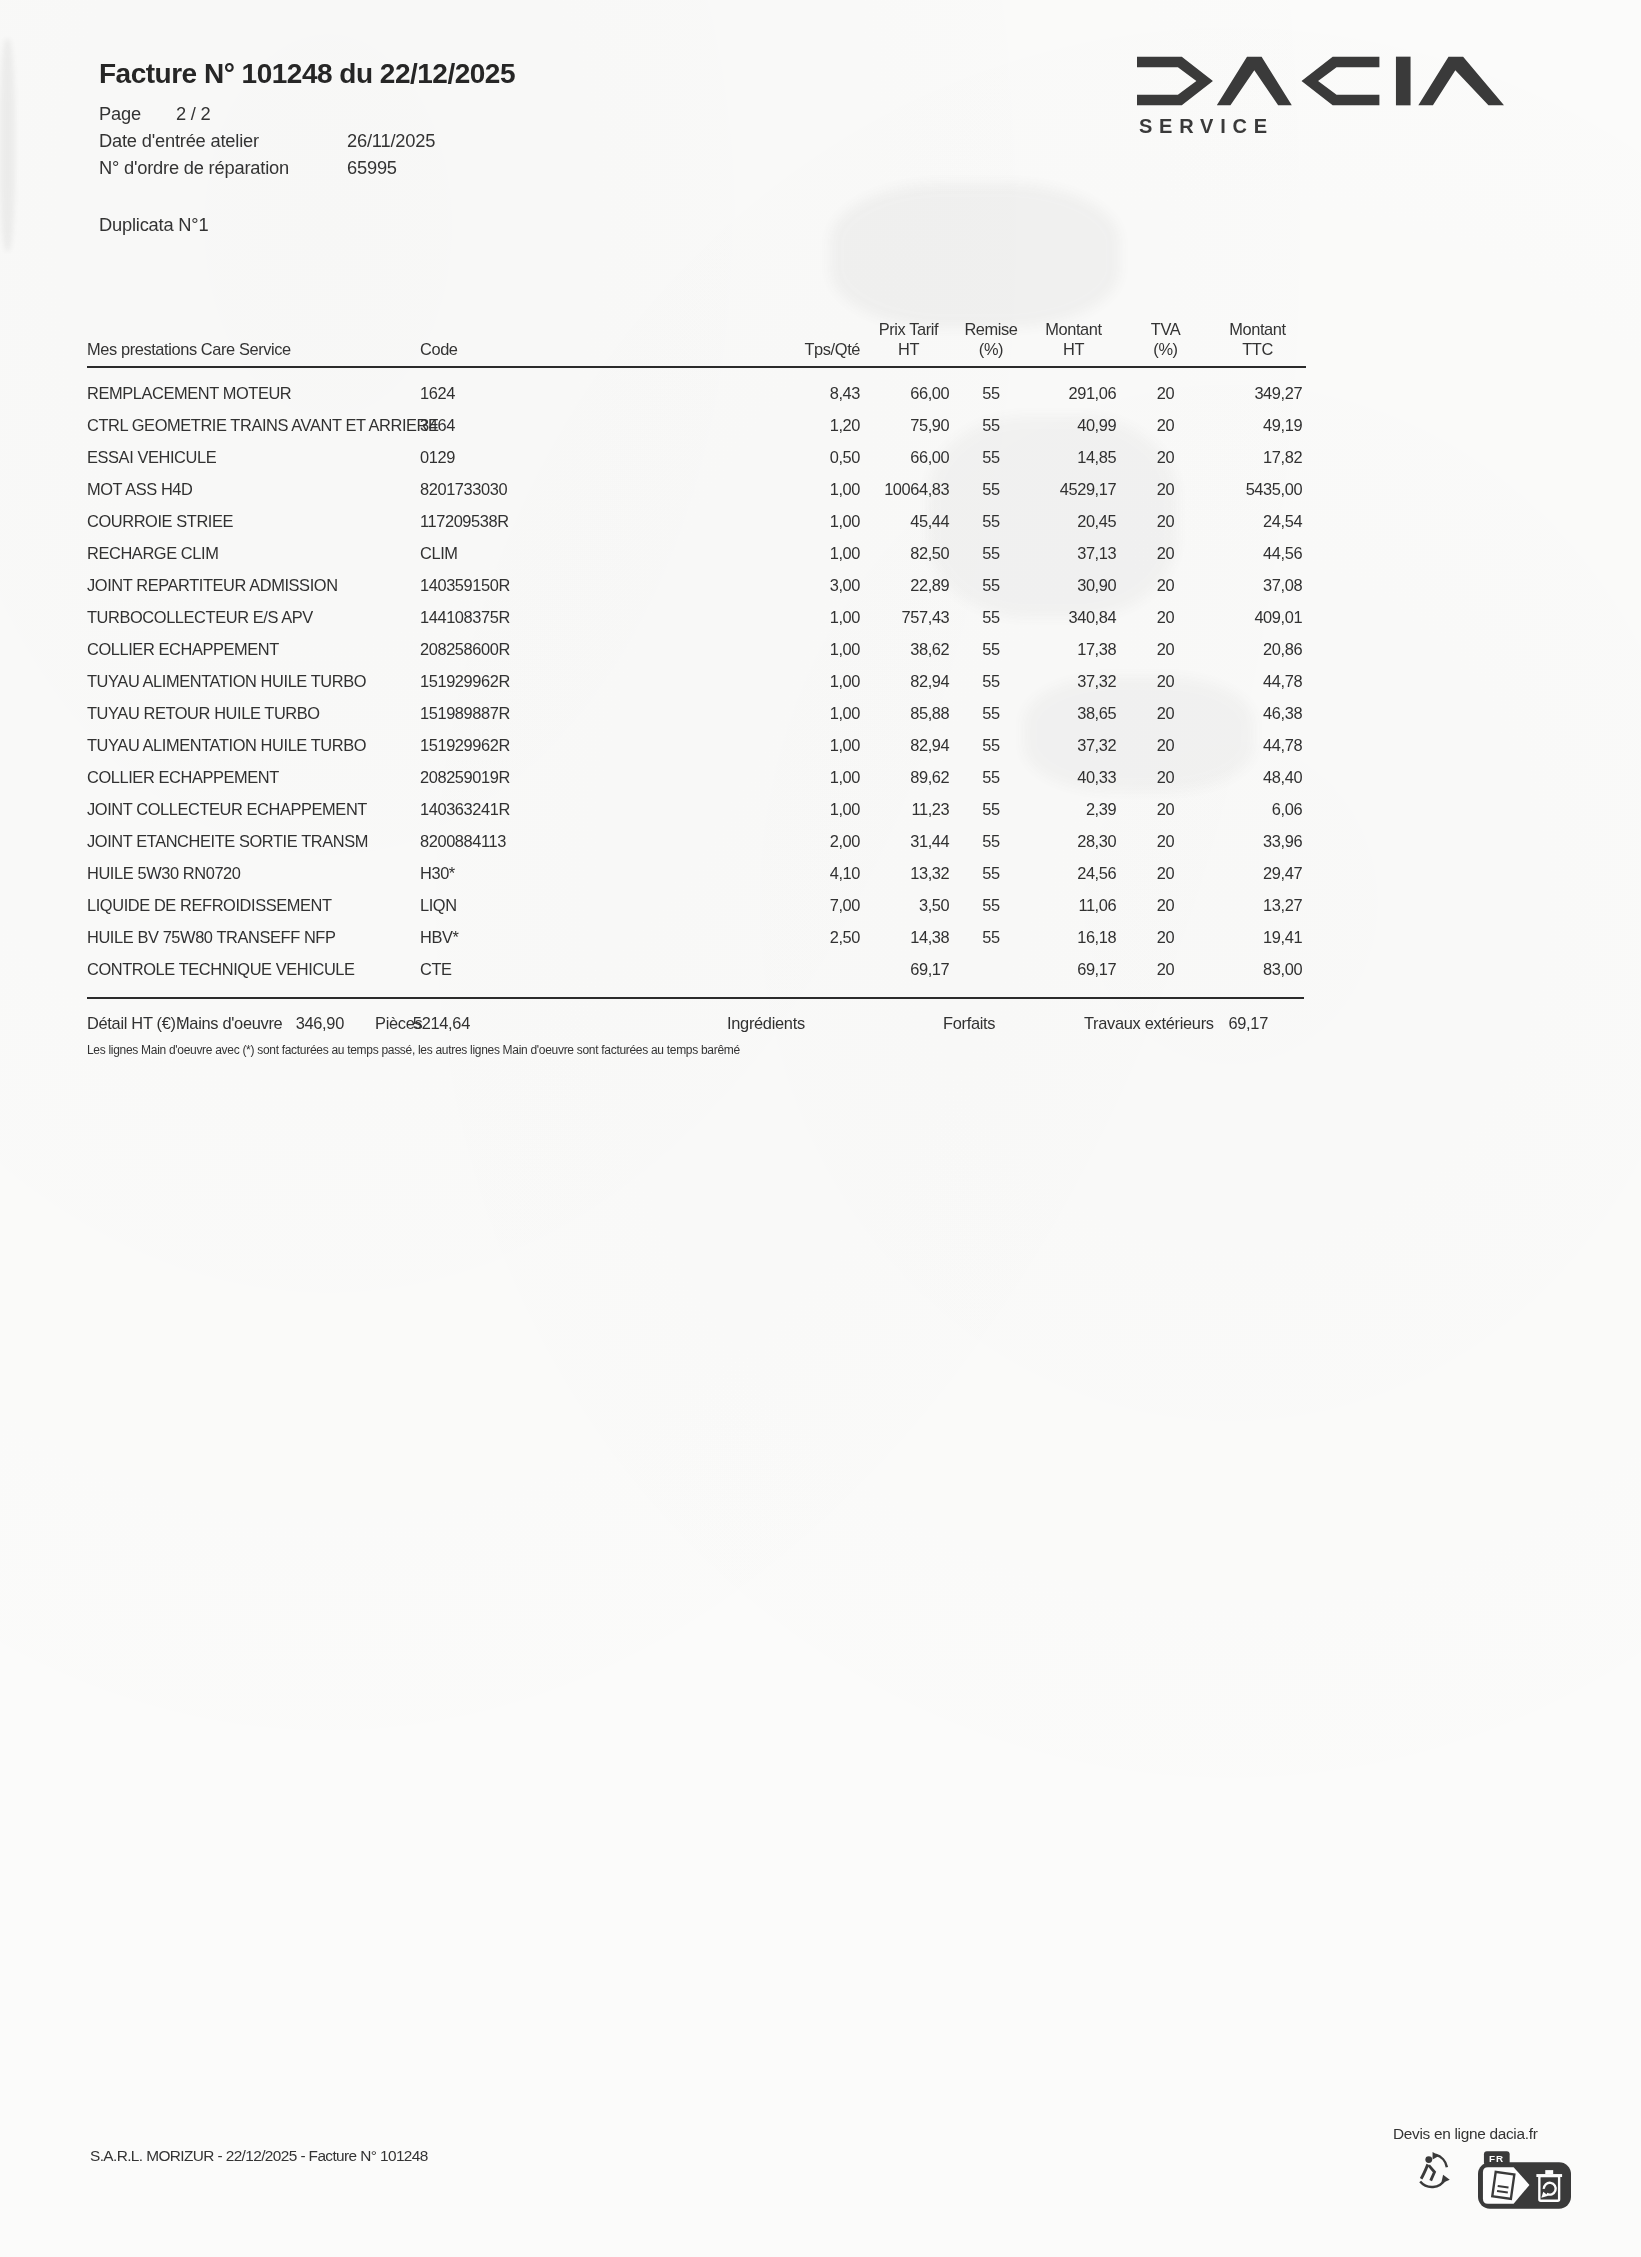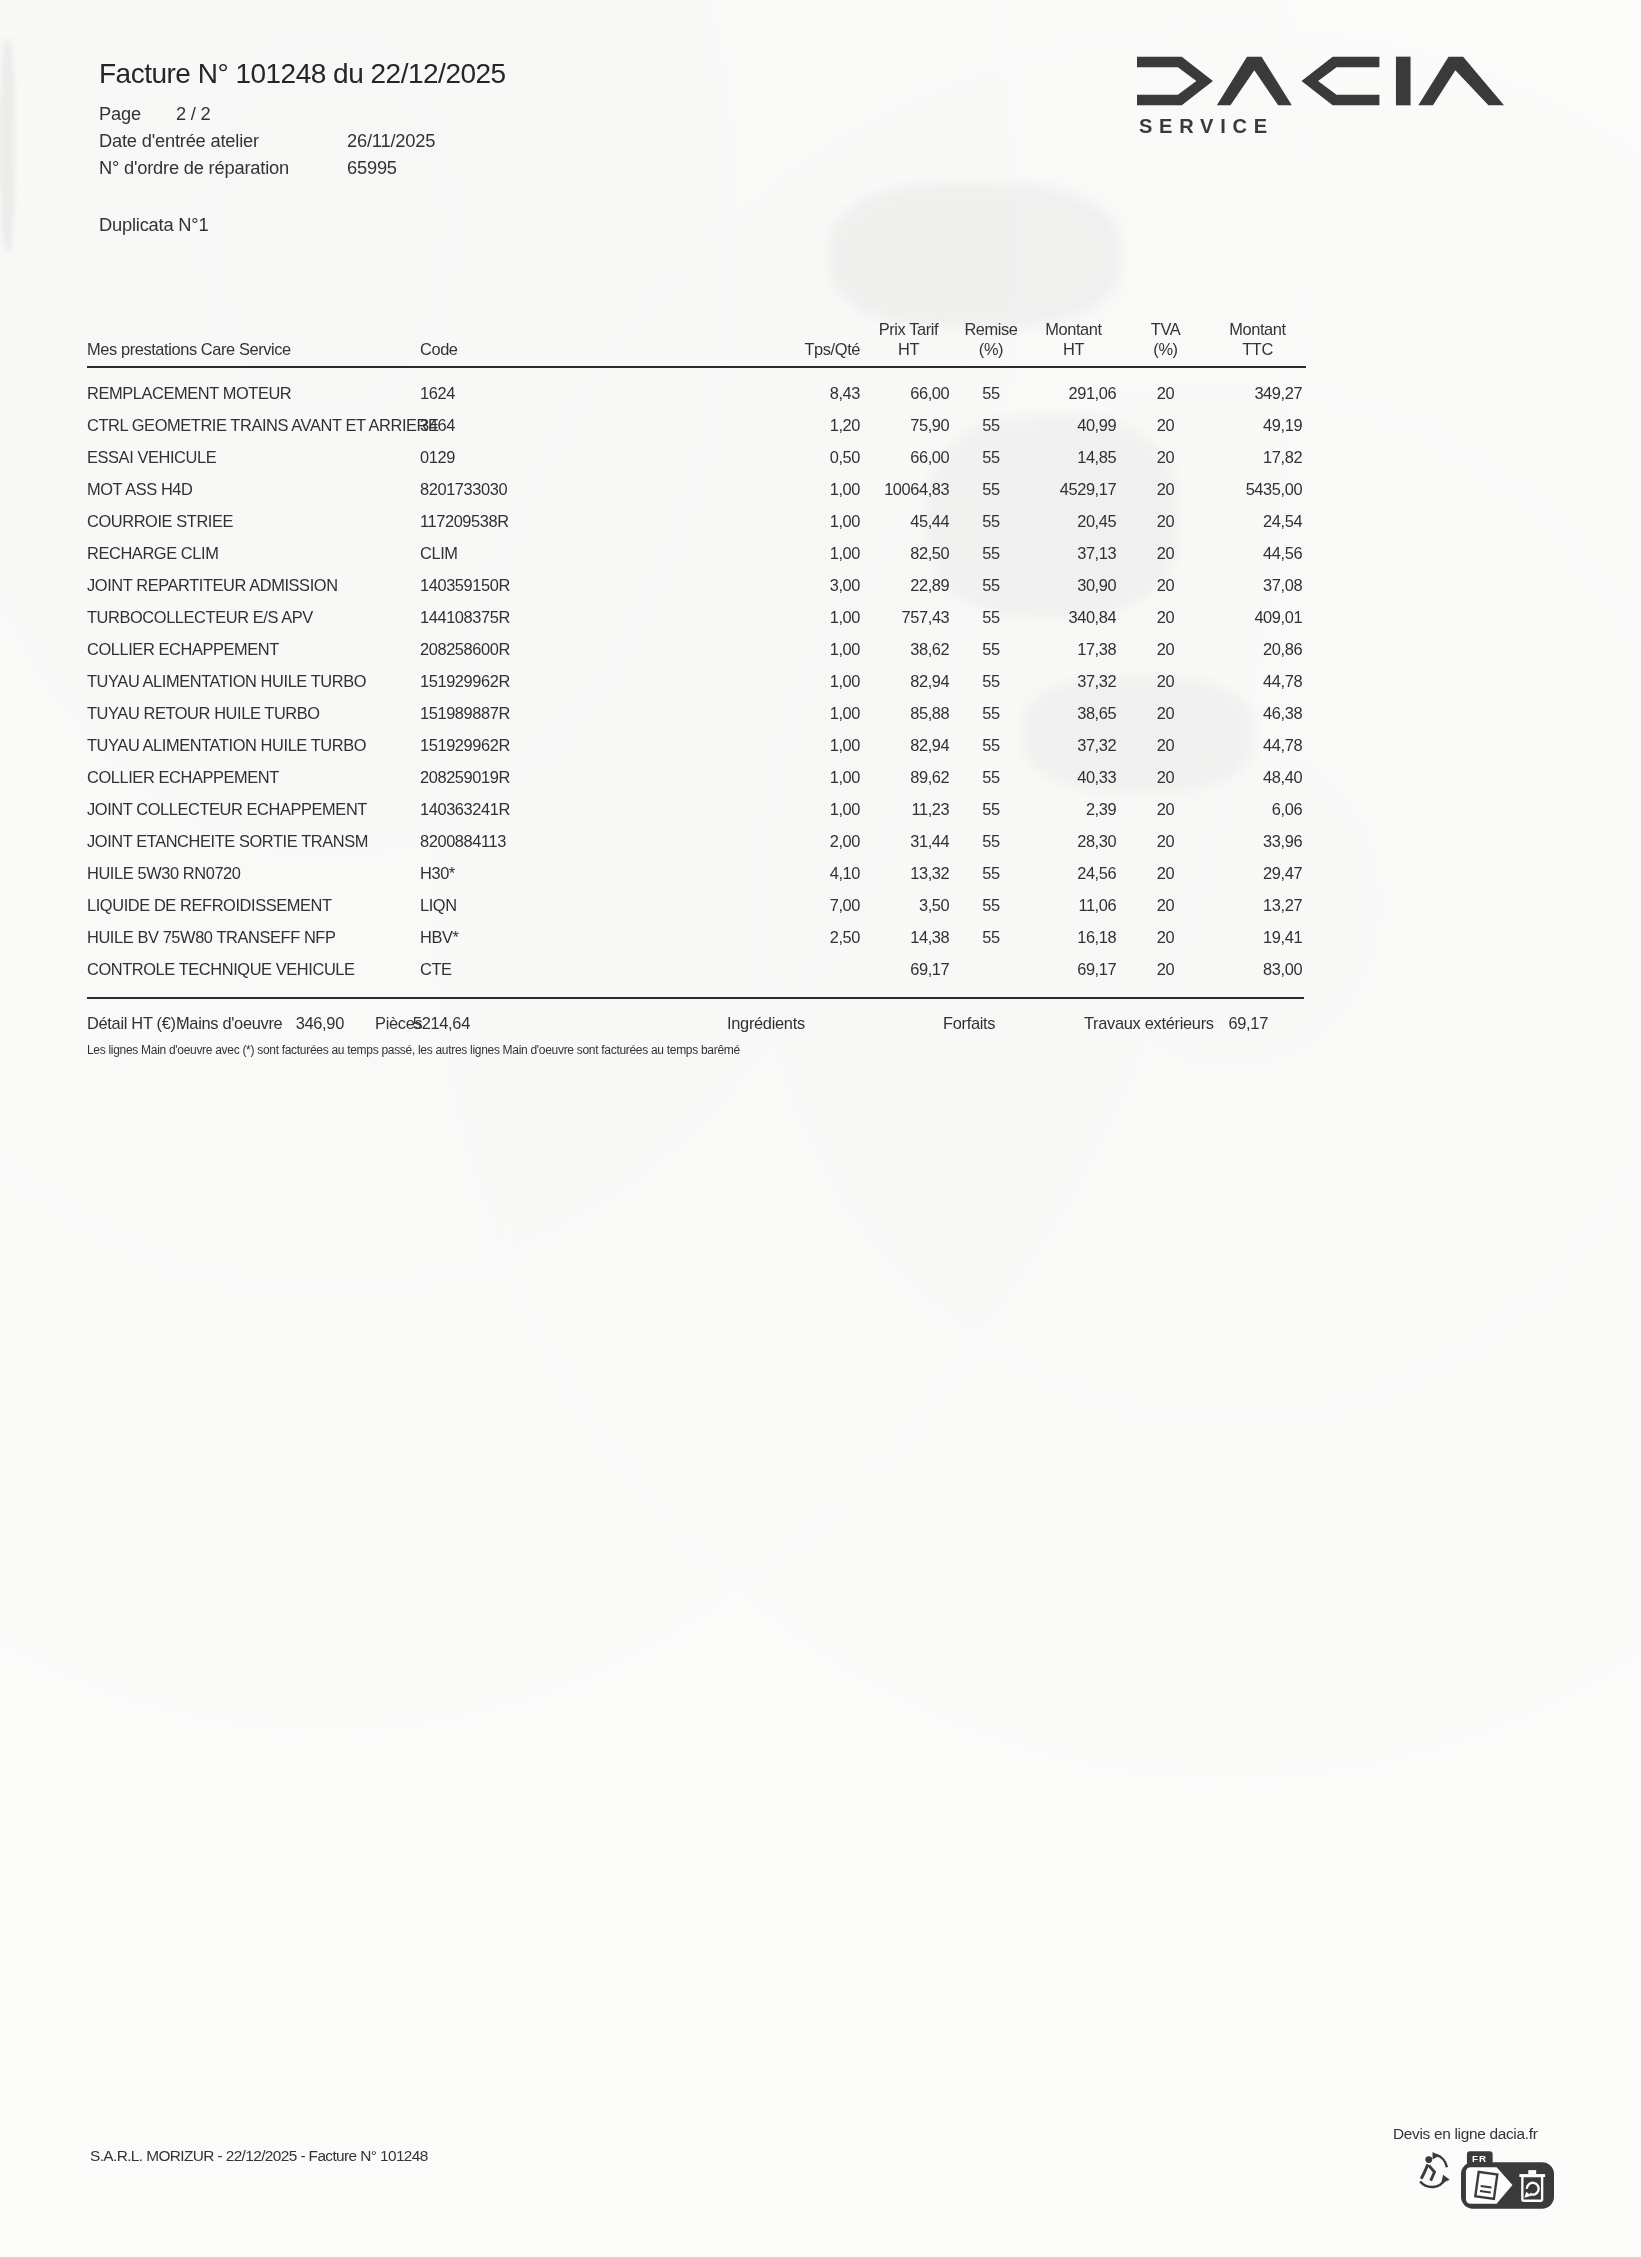--- a/index.html
+++ b/index.html
@@ -16,21 +16,21 @@
   }
   
   .smudge{position:absolute;pointer-events:none;filter:blur(5.8px);opacity:.05;background:#555;border-radius:40%;}
   .sm1{left:830px;top:183px;width:290px;height:145px;}
   .sm2{left:927px;top:415px;width:251px;height:203px;opacity:.04;}
   .sm3{left:1023px;top:676px;width:232px;height:116px;opacity:.04;}
   .sm4{left:0px;top:39px;width:15.4px;height:212px;opacity:.07;filter:blur(2.9px);}
 
   
   .doc-header{position:absolute;left:99px;top:58px;}
-  .doc-title{font-size:28px;font-weight:normal;letter-spacing:-0.5px;color:#262626;margin:0 0 9.7px 0;}
+  .doc-title{font-size:28px;font-weight:bold;letter-spacing:-0.5px;color:#262626;margin:0 0 9.7px 0;}
   .meta-row{display:flex;font-size:18.3px;letter-spacing:-0.2px;line-height:27px;color:#333;}
   .meta-label{display:inline-block;}
   .w-page{width:77px;}
   .w-std{width:248px;}
   .duplicata{position:absolute;left:99px;top:214px;font-size:18.3px;letter-spacing:-0.2px;color:#333;}
 
   
   .brand{position:absolute;left:1137px;top:56px;width:367px;}
   .brand svg{display:block;}
   .brand-sub{font-size:20px;font-weight:600;letter-spacing:6.8px;color:#3a3a3a;margin-top:8.7px;margin-left:1.9px;}
@@ -54,21 +54,21 @@
   .tot-detail{left:0;}
   .tot-mo-l{left:89px;} .tot-mo-v{left:183px;width:74px;text-align:right;}
   .tot-p-l{left:288px;} .tot-p-v{left:309px;width:74px;text-align:right;}
   .tot-i-l{left:640px;} .tot-f-l{left:856px;}
   .tot-t-l{left:997px;} .tot-t-v{left:1101px;width:80px;text-align:right;}
   .tot-note{position:absolute;left:0;top:44px;font-size:12px;letter-spacing:-0.3px;color:#333;white-space:nowrap;}
 
   
   .footer-line{position:absolute;left:90px;top:2147px;font-size:15.4px;letter-spacing:-0.6px;color:#333;}
   .devis{position:absolute;left:1393px;top:2125px;font-size:15.4px;letter-spacing:-0.3px;color:#333;}
-  .eco-icons{position:absolute;left:1415px;top:2151px;display:flex;align-items:flex-start;gap:7px;text-align:center;}
+  .eco-icons{position:absolute;left:1415px;top:2151px;display:flex;align-items:flex-start;gap:24px;text-align:center;}
 </style>
 </head>
 <body>
 
 <div class="sheet">
 
   <div class="smudge sm1"></div>
   <div class="smudge sm2"></div>
   <div class="smudge sm3"></div>
   <div class="smudge sm4"></div>

